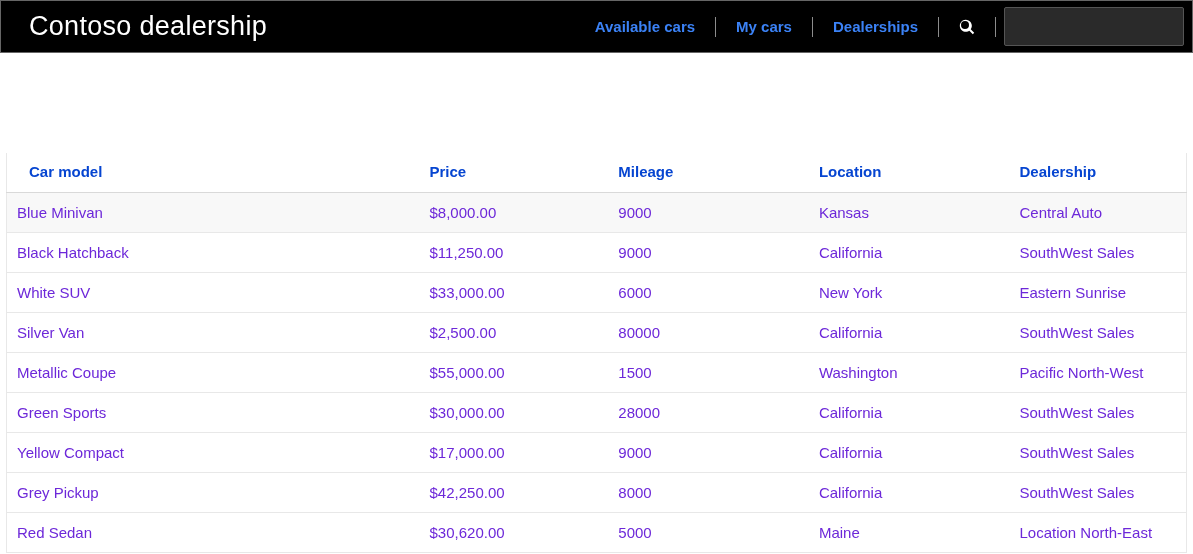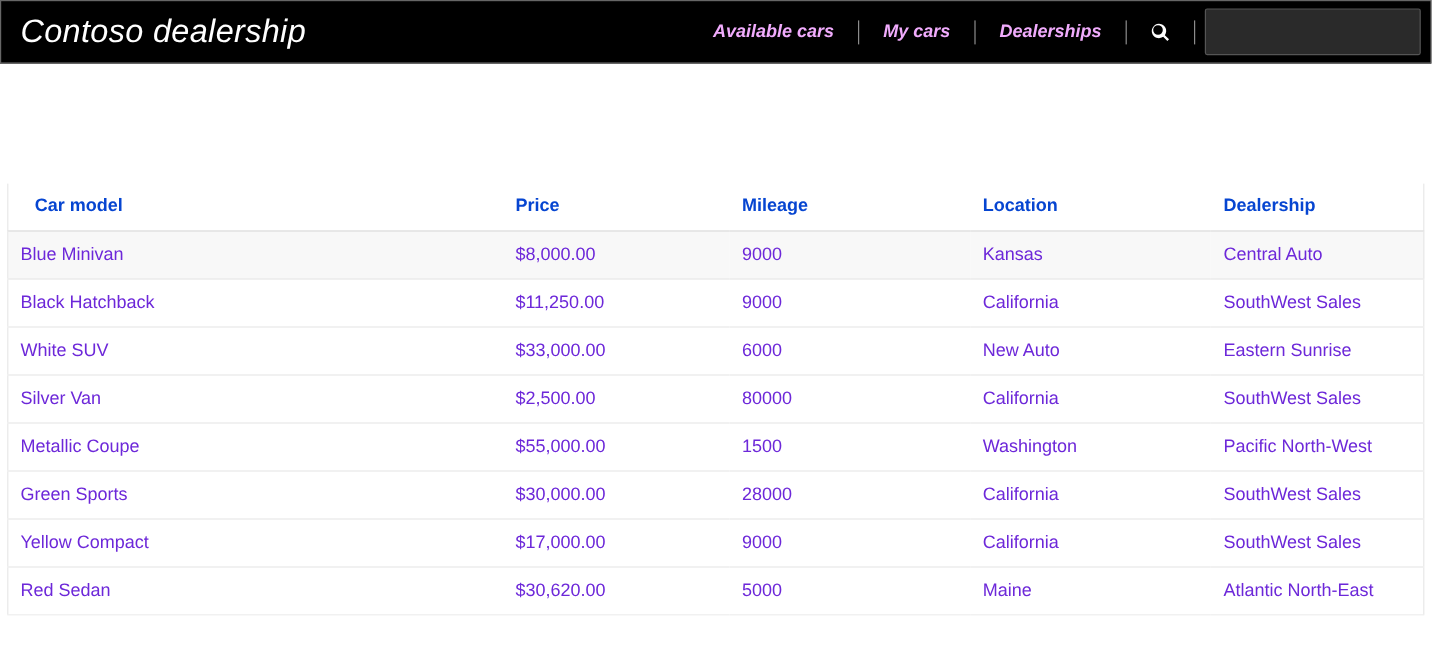--- a/index.html
+++ b/index.html
@@ -7,39 +7,38 @@
       font-family: 'Segoe UI', 'Segoe UI Light', Tahoma, Geneva, sans-serif;
       background: #ffffff;
       width: 1193px;
     }
     .header {
       background: #000000;
       color: #ffffff;
       height: 53px;
       display: flex;
       align-items: center;
-      padding: 0 0 0 16px;
+      padding: 0 0 0 28px;
       border: 1px solid #666;
-      font-style: italic;
     }
     .site-title {
       font-size: 27px;
       font-weight: 300;
       flex: 1;
       letter-spacing: 0.3px;
     }
     .nav {
       display: flex;
       align-items: center;
       height: 100%;
     }
     .nav-item {
       font-size: 15px;
       font-weight: 600;
-      color: #f0abfc;
+      color: #3b82f6;
       padding: 0 20px;
       cursor: pointer;
       display: flex;
       align-items: center;
       height: 20px;
     }
     .divider {
       width: 1px;
       height: 20px;
       background: rgba(255,255,255,0.55);
@@ -145,21 +144,21 @@
           <td>Black Hatchback</td>
           <td>$11,250.00</td>
           <td>9000</td>
           <td>California</td>
           <td>SouthWest Sales</td>
         </tr>
         <tr>
           <td>White SUV</td>
           <td>$33,000.00</td>
           <td>6000</td>
-          <td>New Auto</td>
+          <td>New York</td>
           <td>Eastern Sunrise</td>
         </tr>
         <tr>
           <td>Silver Van</td>
           <td>$2,500.00</td>
           <td>80000</td>
           <td>California</td>
           <td>SouthWest Sales</td>
         </tr>
         <tr>
@@ -177,21 +176,28 @@
           <td>SouthWest Sales</td>
         </tr>
         <tr>
           <td>Yellow Compact</td>
           <td>$17,000.00</td>
           <td>9000</td>
           <td>California</td>
           <td>SouthWest Sales</td>
         </tr>
         <tr>
+          <td>Grey Pickup</td>
+          <td>$42,250.00</td>
+          <td>8000</td>
+          <td>California</td>
+          <td>SouthWest Sales</td>
+        </tr>
+        <tr>
           <td>Red Sedan</td>
           <td>$30,620.00</td>
           <td>5000</td>
           <td>Maine</td>
-          <td>Atlantic North-East</td>
+          <td>Location North-East</td>
         </tr>
       </tbody>
   </table>
 </div>
 
 </body></html>

